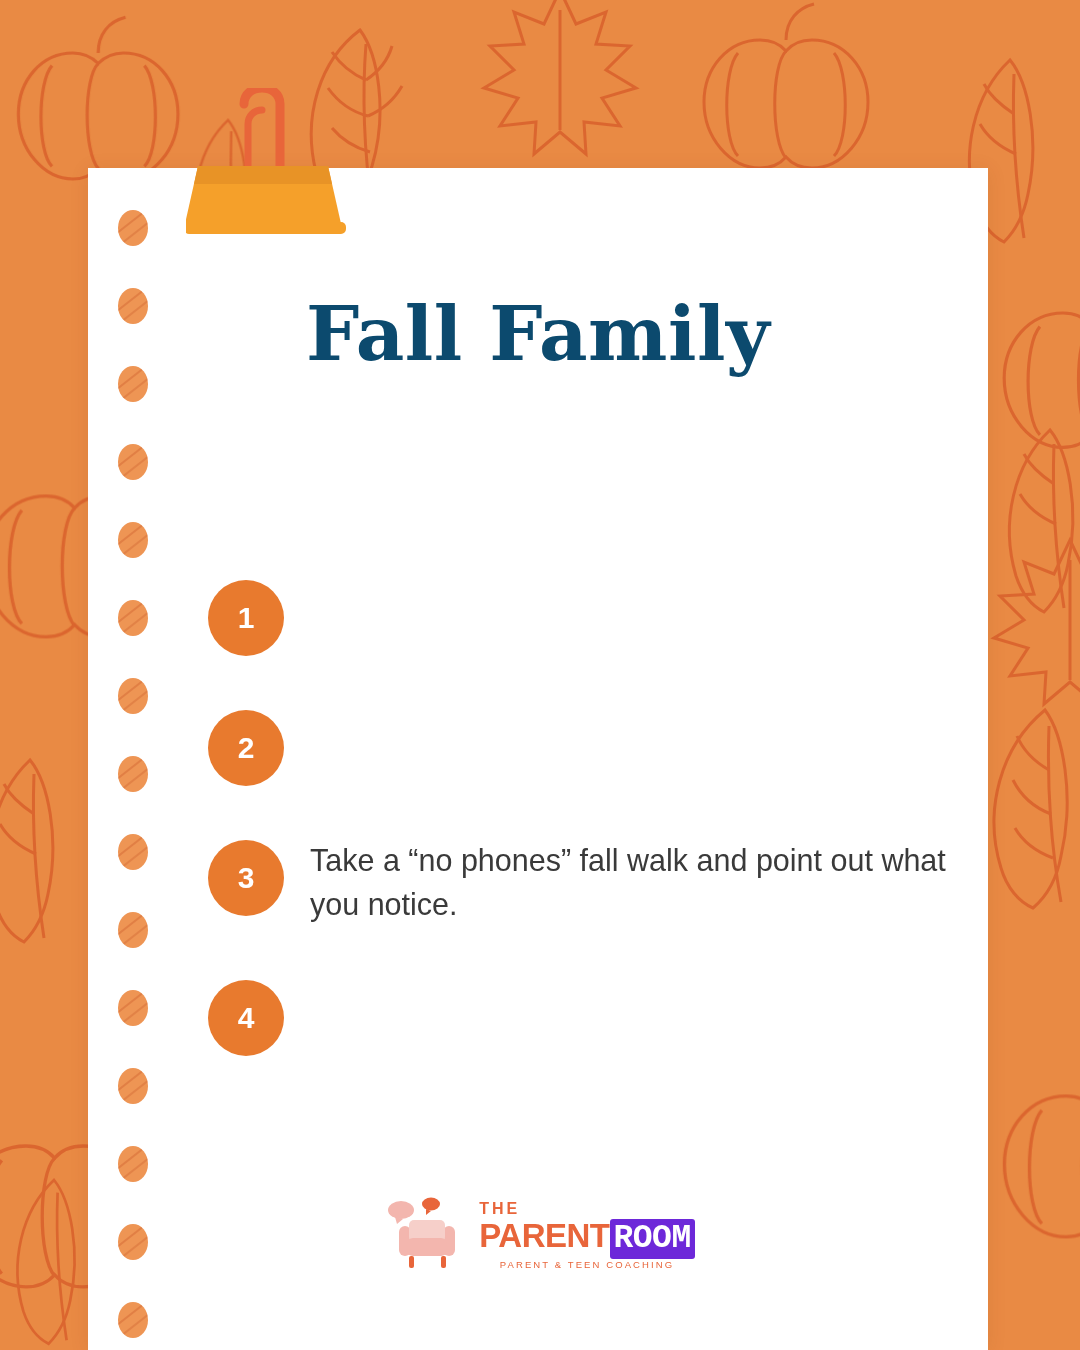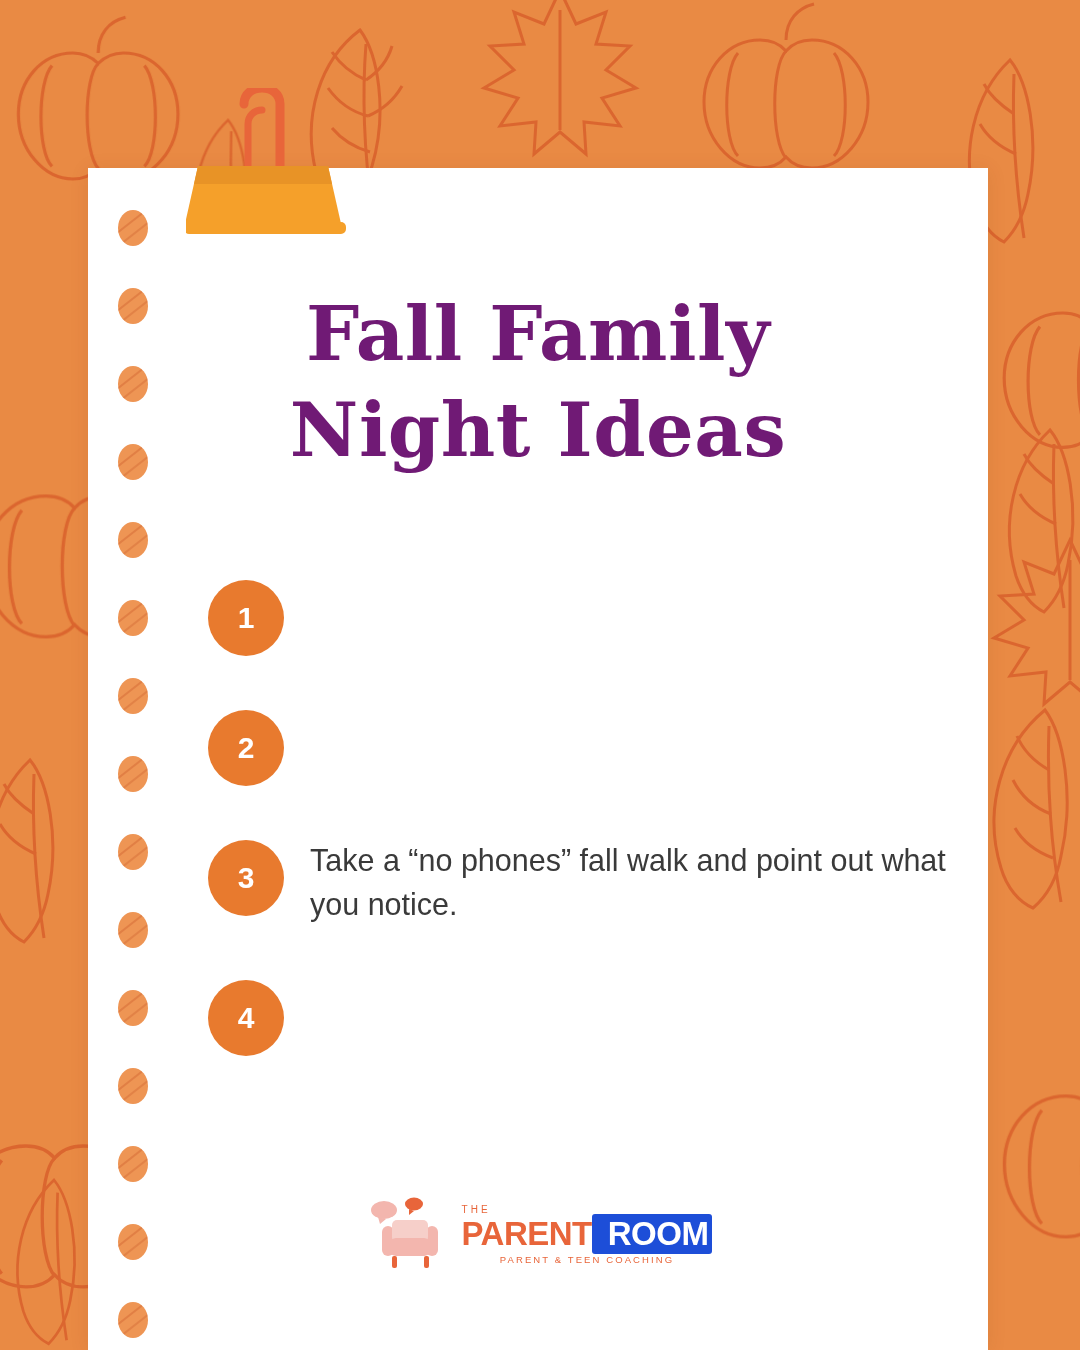--- a/index.html
+++ b/index.html
@@ -87,21 +87,21 @@
     height: 152px;
   }
 
   
   .headline {
     position: absolute;
     left: 88px;
     top: 286px;
     width: 900px;
     text-align: center;
-    color: #701a75;
+    color: #0c4a6e;
     font-family: "DejaVu Serif", serif;
     font-weight: bold;
     font-size: 75px;
     line-height: 1.28;
     letter-spacing: 0.5px;
   }
   .headline .l2 { display: block; }
 
   
   .list {
@@ -152,39 +152,40 @@
   .logo-mark {
     width: 86px;
     height: 78px;
     position: relative;
     flex: 0 0 auto;
   }
   .logo-text {
     margin-left: 8px;
   }
   .logo-the {
-    font-size: 10px;
+    font-size: 16px;
     letter-spacing: 3px;
     color: #E8653A;
-    font-weight: normal;
+    font-weight: bold;
     line-height: 1;
     margin-bottom: 2px;
   }
   .logo-main {
     font-size: 33px;
     font-weight: bold;
     line-height: 1;
     letter-spacing: -0.5px;
   }
   .logo-family { color: #E8653A; }
   .logo-room {
     color: #FFFFFF;
-    background: #1d4ed8;
-    padding: 1px 4px 2px 16px;
+    background: #6d28d9;
+    padding: 1px 4px 2px 4px;
     border-radius: 3px;
+    font-family: Liberation Mono, monospace;
   }
   .logo-sub {
     font-size: 9.5px;
     letter-spacing: 2.1px;
     color: #E8653A;
     font-weight: normal;
     margin-top: 4px;
     text-align: center;
   }
 </style>
@@ -324,21 +325,20 @@
     <path d="M58 16 c0 -10 8 -16 18 -16 10 0 18 6 18 16 l0 112" fill="none" stroke="#E8653A" stroke-width="9" stroke-linecap="round"></path>
     <path d="M76 22 c-8 0 -14 6 -14 14 l0 94" fill="none" stroke="#E8653A" stroke-width="7" stroke-linecap="round"></path>
     <path d="M12 78 l130 0 14 62 -158 0 z" fill="#F5A02A"></path>
     <path d="M12 78 l130 0 4 18 -138 0 z" fill="#E89326"></path>
     <rect x="-2" y="134" width="162" height="12" rx="5" fill="#F5A02A"></rect>
   </svg>
 </div>
 
 <div class="headline">
   <span class="l1">Fall Family</span>
-  <span class="l2">Night Ideas</span>
 </div>
 
 <div class="list">
 
   <div class="item">
     <div class="badge">1</div>
   </div>
 
   <div class="item">
     <div class="badge">2</div>

